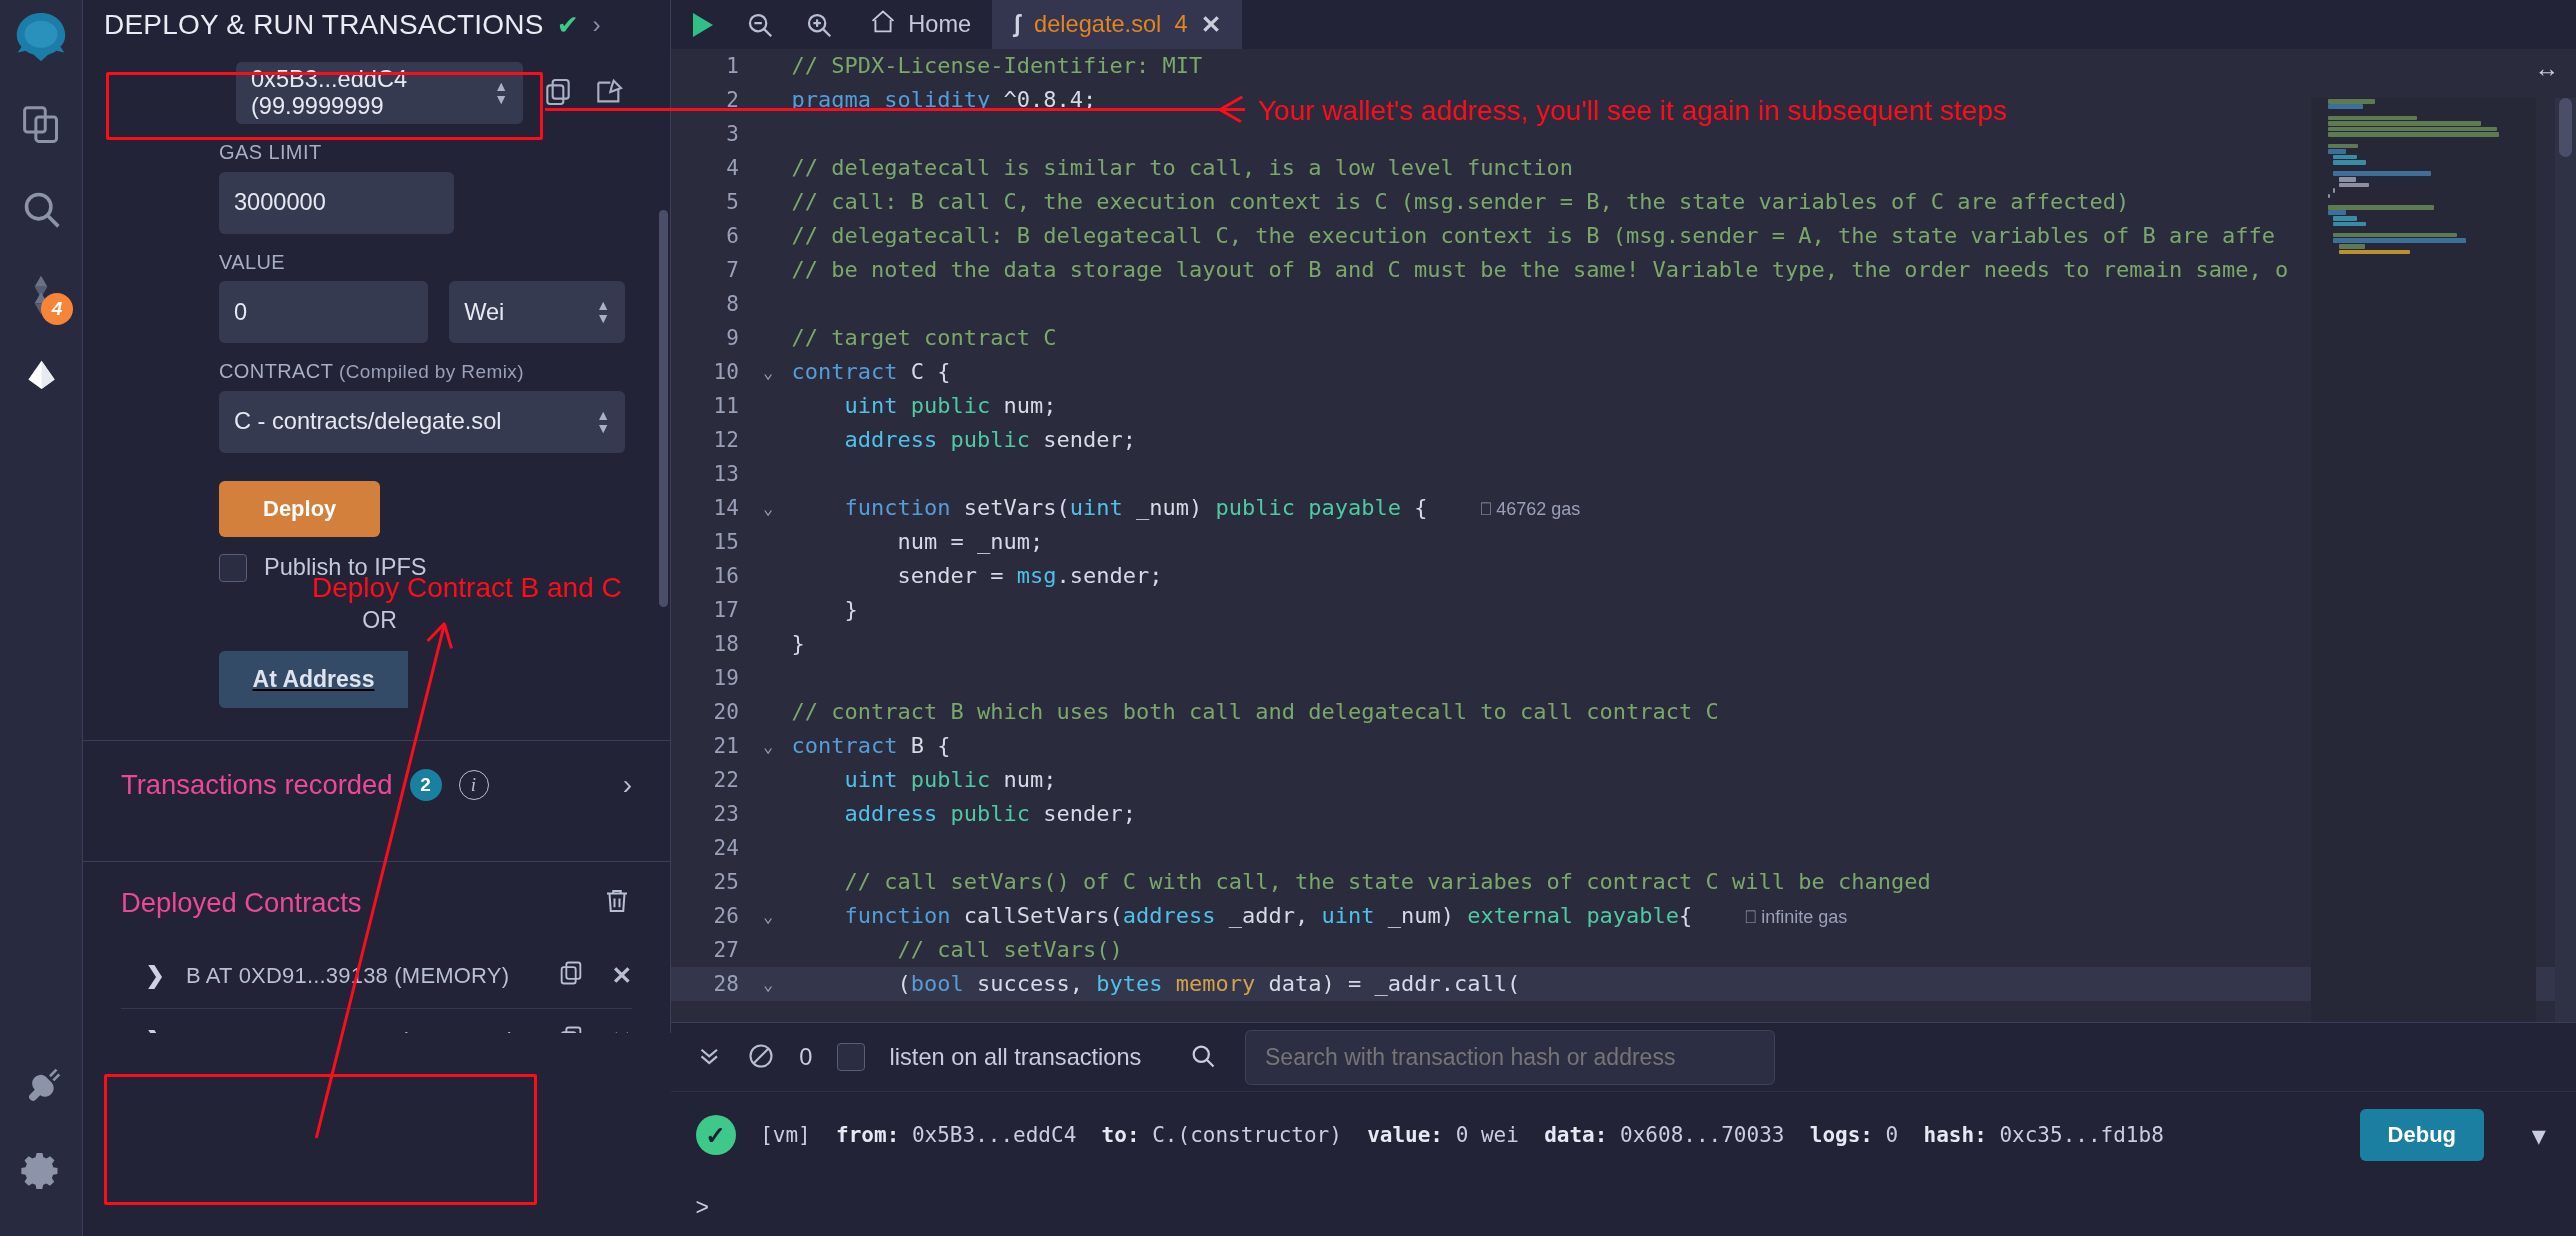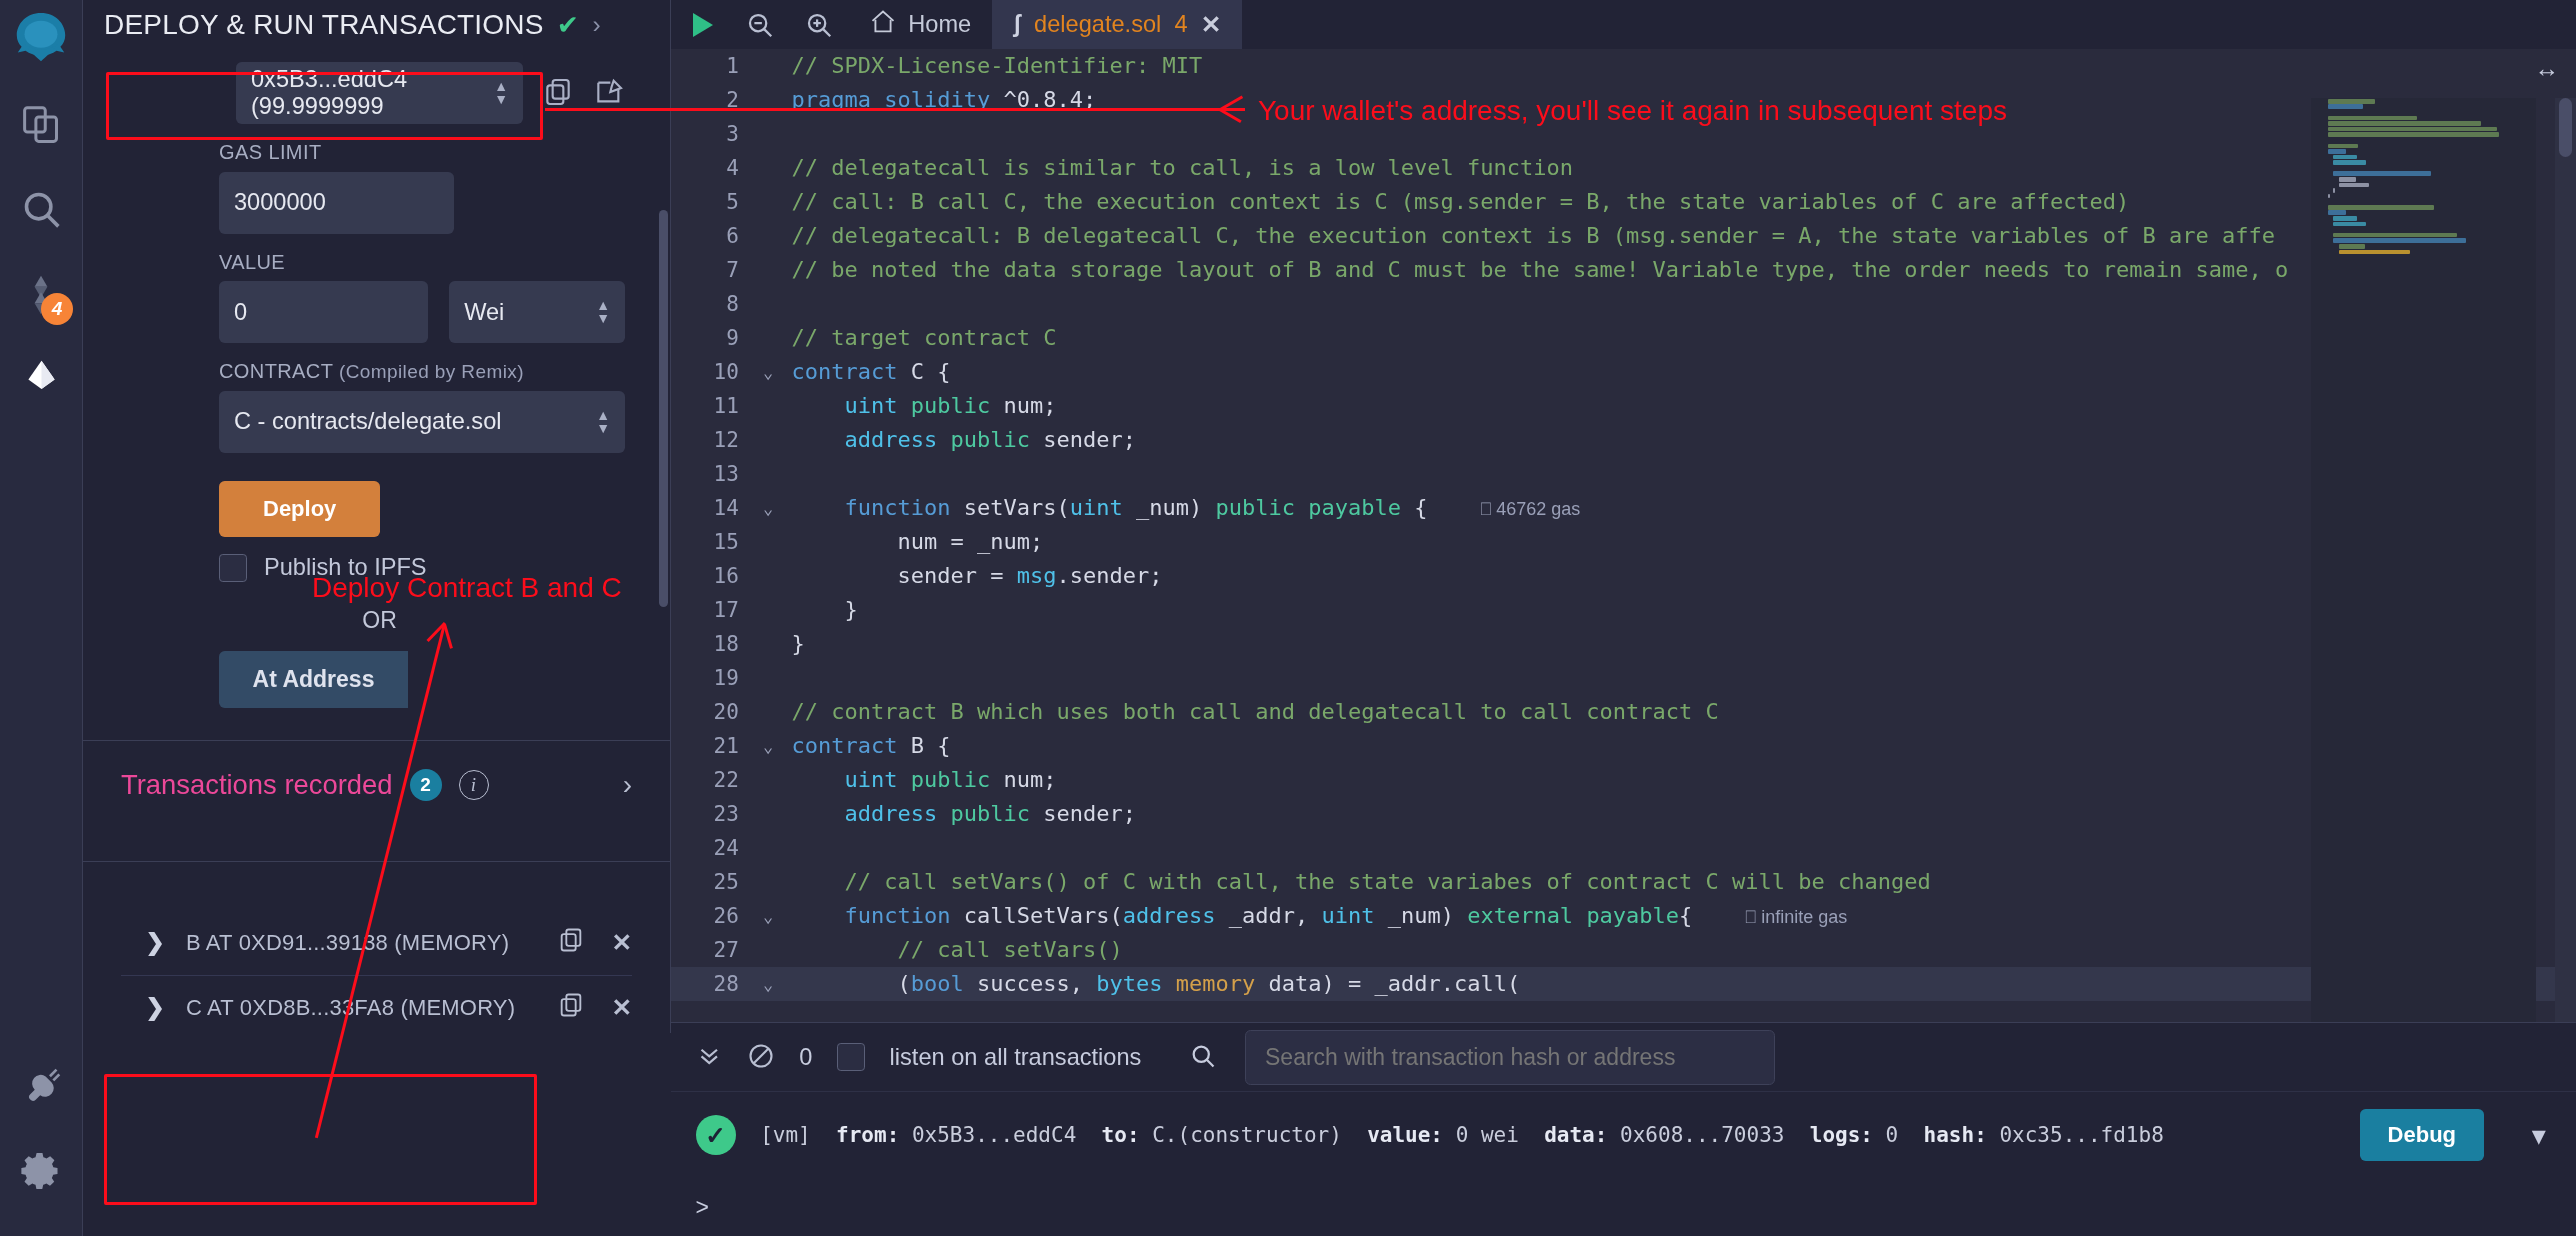--- a/index.html
+++ b/index.html
@@ -83,21 +83,21 @@
   .deploy-row { display:flex; align-items:center; gap: 23px; margin-top: 28px;}
   .deploy-btn {
     background: #d3803c; color: #fff; border: none; border-radius: 5.7px;
     font-size: 22px; font-weight: 700; padding: 15px 44px; cursor: pointer;
     font-family: "Liberation Sans", sans-serif;
   }
   .ipfs-row { display:flex; align-items:center; gap: 17px; margin-top: 17px;}
   .cbox { width: 28px; height: 28px; border: 1.9px solid #5a5f78; border-radius: 3.8px; background: #2b2d42;}
   .ipfs-label { color: #c3c8da; font-size: 23.6px; }
   .or { text-align: center; color: #c3c8da; font-size: 23px; margin: 24.6px 0 17px 0; padding-right: 85px;}
-  .ataddr-row { display: flex; }
+  .ataddr-row { display: flex; text-decoration: underline; }
   .ataddr-btn {
     background: #334b66; color: #dfe3ee; border: none;
     font-size: 23px; font-weight: 700; padding: 15px 0; width: 189px;
     border-radius: 5.7px 0 0 5.7px; cursor: pointer;
     font-family: "Liberation Sans", sans-serif;
   }
   .ataddr-input {
     background: #3b3f56; color: #9ba1b7; font-size: 22px;
     border: none; border-radius: 0 5.7px 5.7px 0;
     padding: 0 19px; width: 303px; height: 59px;
@@ -401,20 +401,28 @@
     <div class="sect tx-sect" style="margin-top:32px;">
       <div class="sect-hdr">
         <span class="sect-title">Transactions recorded</span>
         <span class="pill">2</span>
         <span class="info-circle">i</span>
         <span class="chev-end">›</span>
       </div>
     </div>
 
     <div class="sect" style="padding-top:24.6px;">
+      <div class="sect-hdr">
+        <span class="sect-title">Deployed Contracts</span>
+        <span class="trash">
+          <svg width="30" height="30" viewBox="0 0 24 24" fill="none" stroke="#b9bfd2" stroke-width="1.6">
+            <path d="M4 6h16M9 6V4h6v2M6 6l1 14h10l1-14M10 10v7M14 10v7"></path>
+          </svg>
+        </span>
+      </div>
 
       <div class="dc-list">
         <div class="dc-item">
           <span class="dc-chev">❯</span>
           <span class="dc-label">B AT 0XD91...39138 (MEMORY)</span>
           <span class="dc-actions">
             <span>
               <svg width="28" height="28" viewBox="0 0 24 24" fill="none" stroke="#b9bfd2" stroke-width="1.6">
                 <rect x="8" y="3" width="12" height="14" rx="2"></rect>
                   <rect x="4" y="7" width="12" height="14" rx="2"></rect>

